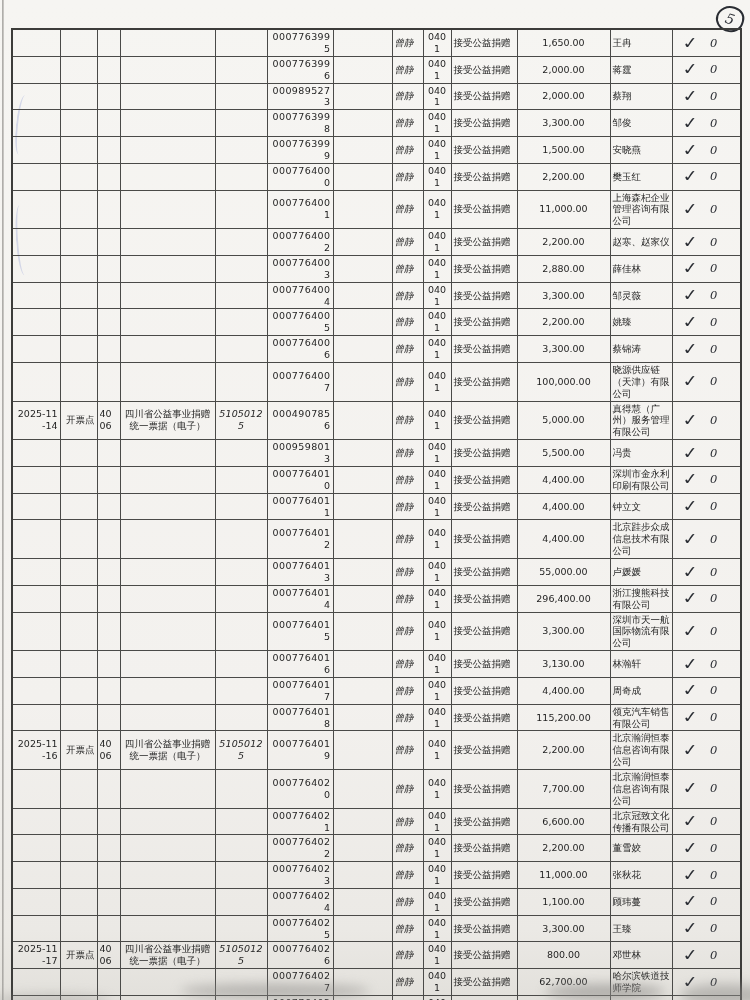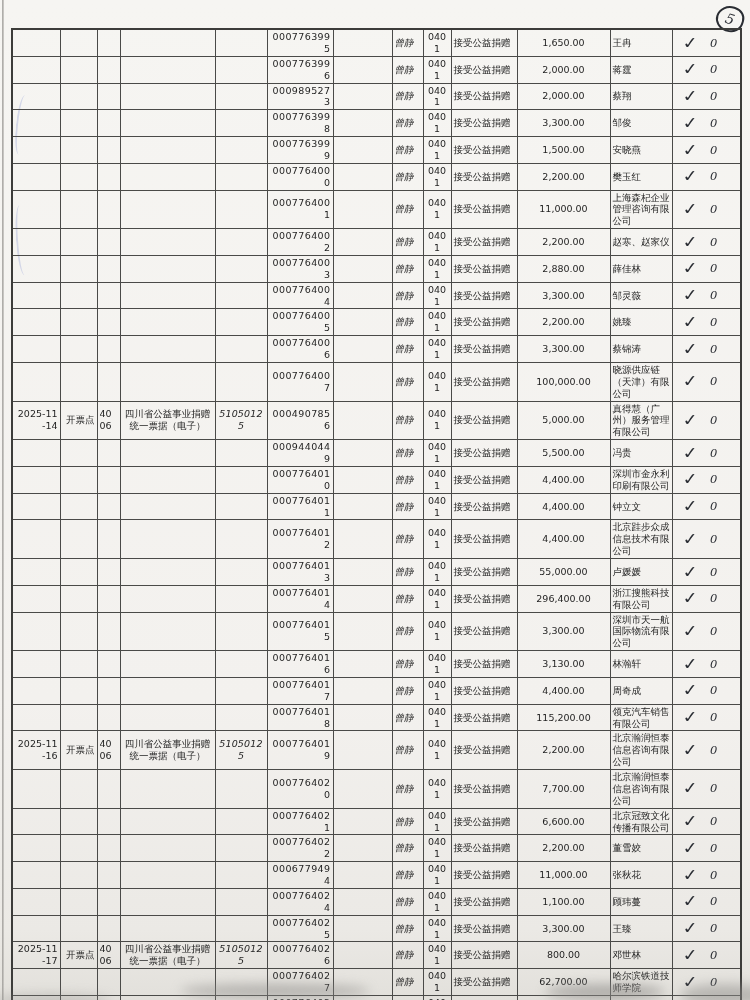--- a/index.html
+++ b/index.html
@@ -313,21 +313,21 @@
           <td class="c-amt">5,000.00</td>
           <td class="c-donor">真得慧（广州）服务管理有限公司</td>
           <td class="c-mark"><span class="check">✓</span><span class="zero">0</span></td>
         </tr>
         <tr>
           <td class="c-date"></td>
           <td class="c-point"></td>
           <td class="c-pcode"></td>
           <td class="c-title"></td>
           <td class="c-rcode"></td>
-          <td class="c-invno">0009440449</td>
+          <td class="c-invno">0009598013</td>
           <td class="c-blank"></td>
           <td class="c-oper">曾静</td>
           <td class="c-icode">0401</td>
           <td class="c-item">接受公益捐赠</td>
           <td class="c-amt">5,500.00</td>
           <td class="c-donor">冯贵</td>
           <td class="c-mark"><span class="check">✓</span><span class="zero">0</span></td>
         </tr>
         <tr>
           <td class="c-date"></td>
@@ -523,21 +523,21 @@
           <td class="c-amt">2,200.00</td>
           <td class="c-donor">董雪姣</td>
           <td class="c-mark"><span class="check">✓</span><span class="zero">0</span></td>
         </tr>
         <tr>
           <td class="c-date"></td>
           <td class="c-point"></td>
           <td class="c-pcode"></td>
           <td class="c-title"></td>
           <td class="c-rcode"></td>
-          <td class="c-invno">0006779494</td>
+          <td class="c-invno">0007764023</td>
           <td class="c-blank"></td>
           <td class="c-oper">曾静</td>
           <td class="c-icode">0401</td>
           <td class="c-item">接受公益捐赠</td>
           <td class="c-amt">11,000.00</td>
           <td class="c-donor">张秋花</td>
           <td class="c-mark"><span class="check">✓</span><span class="zero">0</span></td>
         </tr>
         <tr>
           <td class="c-date"></td>

